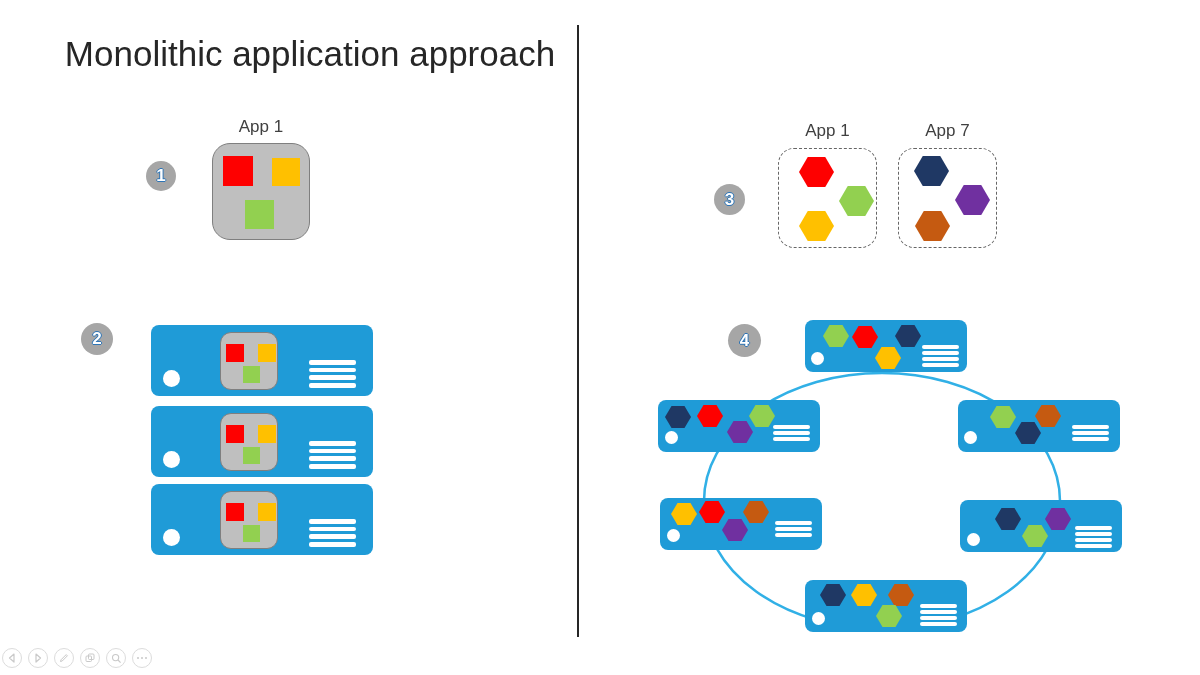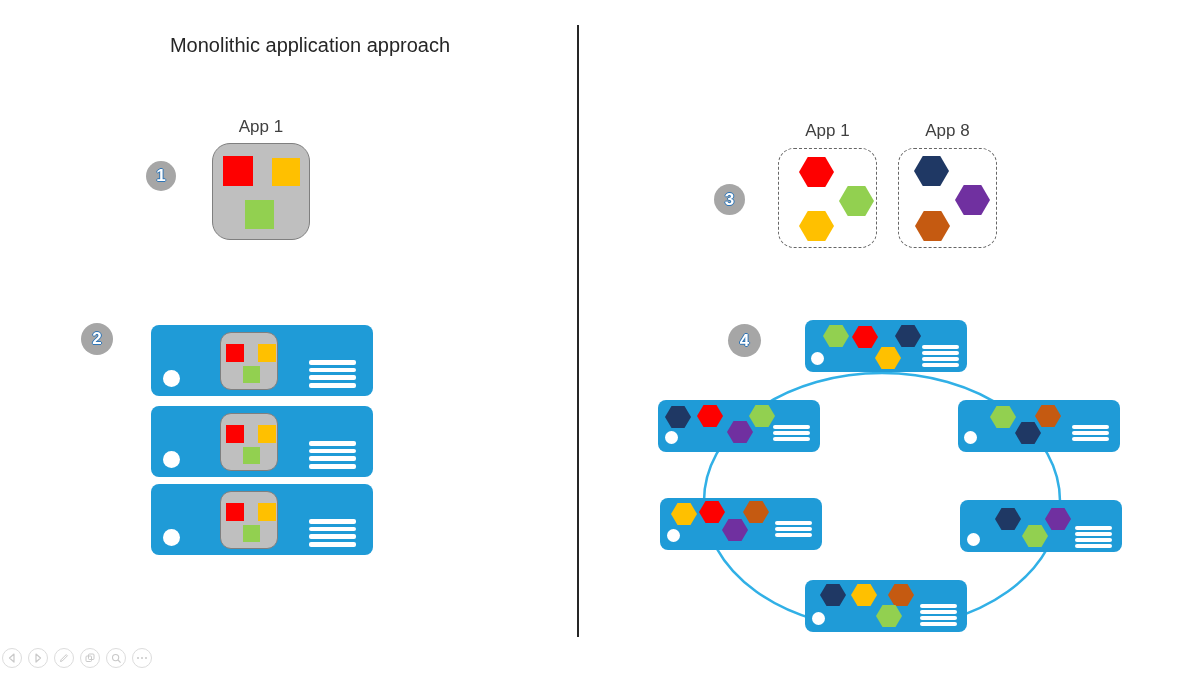--- a/index.html
+++ b/index.html
@@ -1,18 +1,18 @@
 <!DOCTYPE html>
 <html style="--red: #fe0000; --yellow: #ffc000; --green: #92d050; --navy: #1f3864; --purple: #7030a0; --brown: #c55a11; --blue: #1f9bd7; --ring: #31b0e6; --gray-circle: #a6a6a6; --mono-gray: #bfbfbf; --mono-border: #7f7f7f;"><head>
 <meta charset="utf-8">
 <style>
   html,body{margin:0;padding:0;background:#fff;}
   .canvas{position:relative;width:1200px;height:675px;background:#fff;overflow:hidden;
           font-family:"Liberation Sans",sans-serif;}
-  .title{position:absolute;font-size:20px;font-weight:400;color:#262626;text-align:center;white-space:nowrap;}
+  .title{position:absolute;font-size:35px;font-weight:400;color:#262626;text-align:center;white-space:nowrap;}
   .divider{position:absolute;left:577px;top:25px;width:2px;height:612px;background:#262626;}
   .step-circle{position:absolute;border-radius:50%;background:var(--gray-circle);
                display:flex;align-items:center;justify-content:center;
                color:#fff;font-weight:bold;font-size:17px;
                text-shadow:-1px 0 #2e75b6,1px 0 #2e75b6,0 -1px #2e75b6,0 1px #2e75b6;}
   .app-label{position:absolute;font-size:17px;color:#404040;text-align:center;}
   .monolith{position:absolute;left:212px;top:143px;width:98px;height:97px;border-radius:18px;
             background:var(--mono-gray);border:1.5px solid var(--mono-border);box-sizing:border-box;}
   .sq{position:absolute;}
   .server{position:absolute;background:var(--blue);border-radius:8px;z-index:2;}
@@ -83,21 +83,21 @@
           <div class="sq c-green" style="left: 22px; top: 33px; width: 17px; height: 17px;"></div>
         </div>
         <div class="bar" style="left: 158px; top: 35px; width: 47px; height: 4.5px;"></div>
         <div class="bar" style="left: 158px; top: 42.7px; width: 47px; height: 4.5px;"></div>
         <div class="bar" style="left: 158px; top: 50.4px; width: 47px; height: 4.5px;"></div>
         <div class="bar" style="left: 158px; top: 58.1px; width: 47px; height: 4.5px;"></div>
       </div>
     </div>
 
   <div class="app-label" style="left:778px;top:121px;width:99px;">App 1</div>
-  <div class="app-label" style="left:898px;top:121px;width:99px;">App 8</div>
+  <div class="app-label" style="left:898px;top:121px;width:99px;">App 7</div>
   <div class="appbox" style="left:778px;top:148px;width:99px;height:100px;" id="appbox-0">
       <div class="hex c-red" style="left: 20px; top: 8px; width: 35px; height: 30px;"></div>
       <div class="hex c-green" style="left: 60px; top: 37px; width: 35px; height: 30px;"></div>
       <div class="hex c-yellow" style="left: 20px; top: 62px; width: 35px; height: 30px;"></div>
     </div>
   <div class="appbox" style="left:898px;top:148px;width:99px;height:100px;" id="appbox-1">
       <div class="hex c-navy" style="left: 15px; top: 7px; width: 35px; height: 30px;"></div>
       <div class="hex c-purple" style="left: 56px; top: 36px; width: 35px; height: 30px;"></div>
       <div class="hex c-brown" style="left: 16px; top: 62px; width: 35px; height: 30px;"></div>
     </div>

